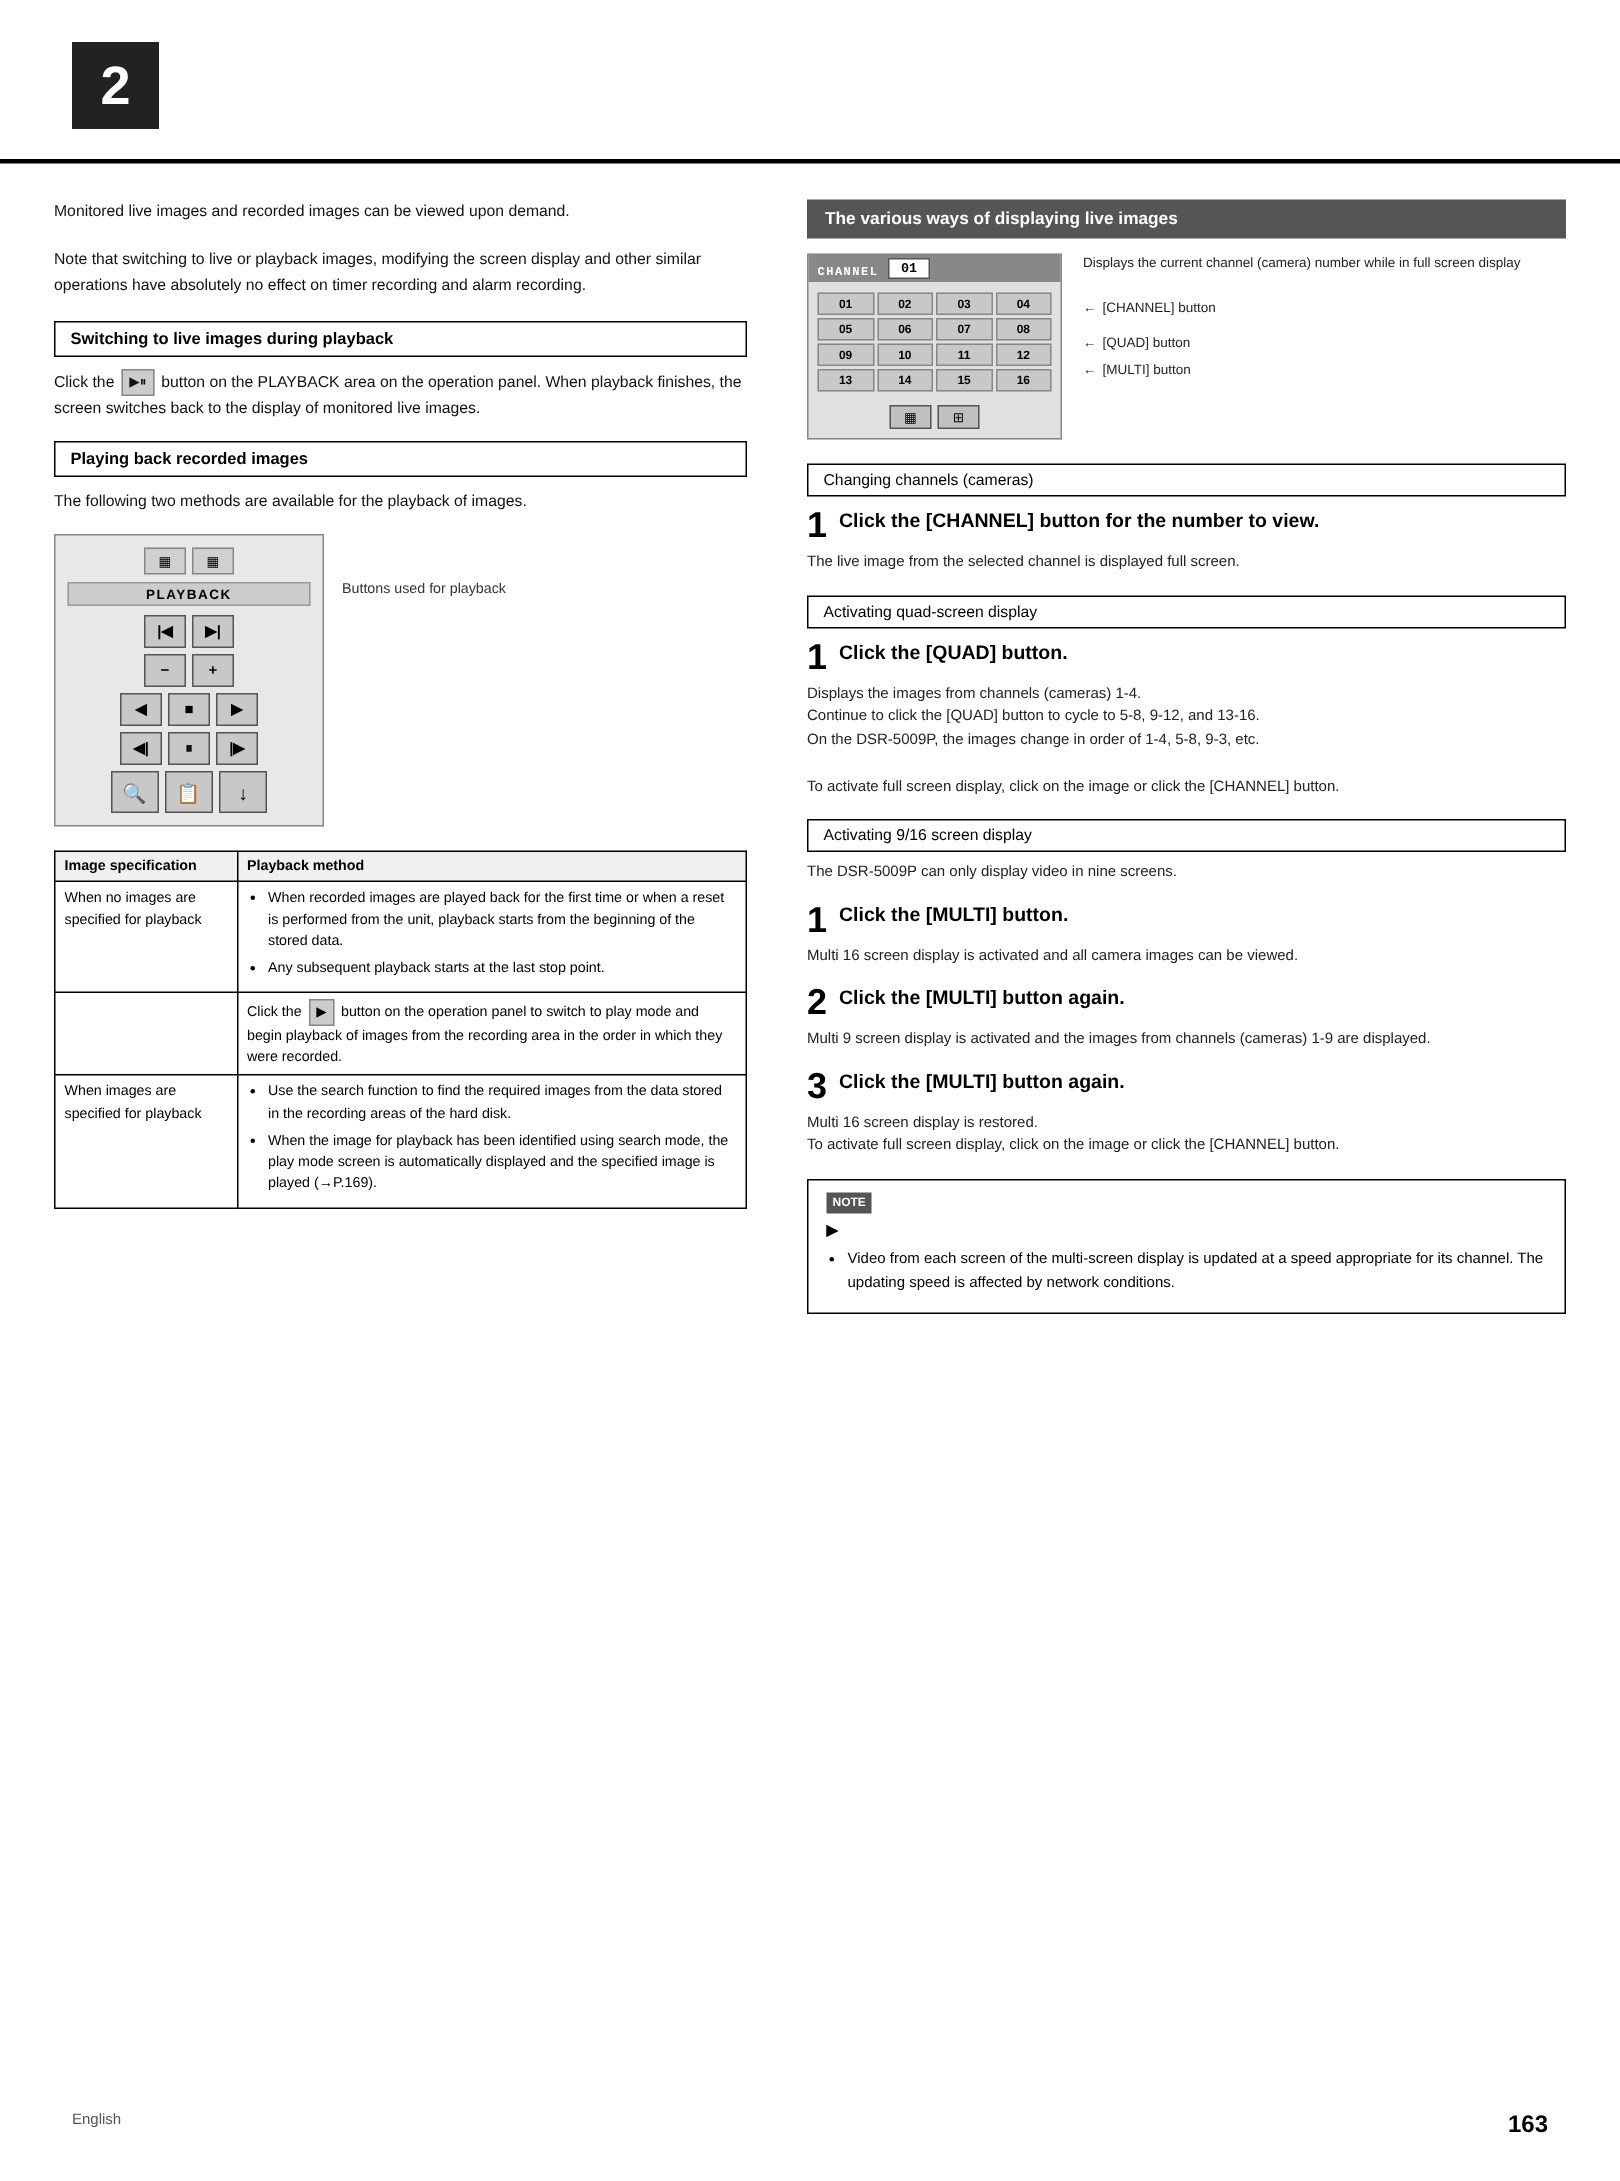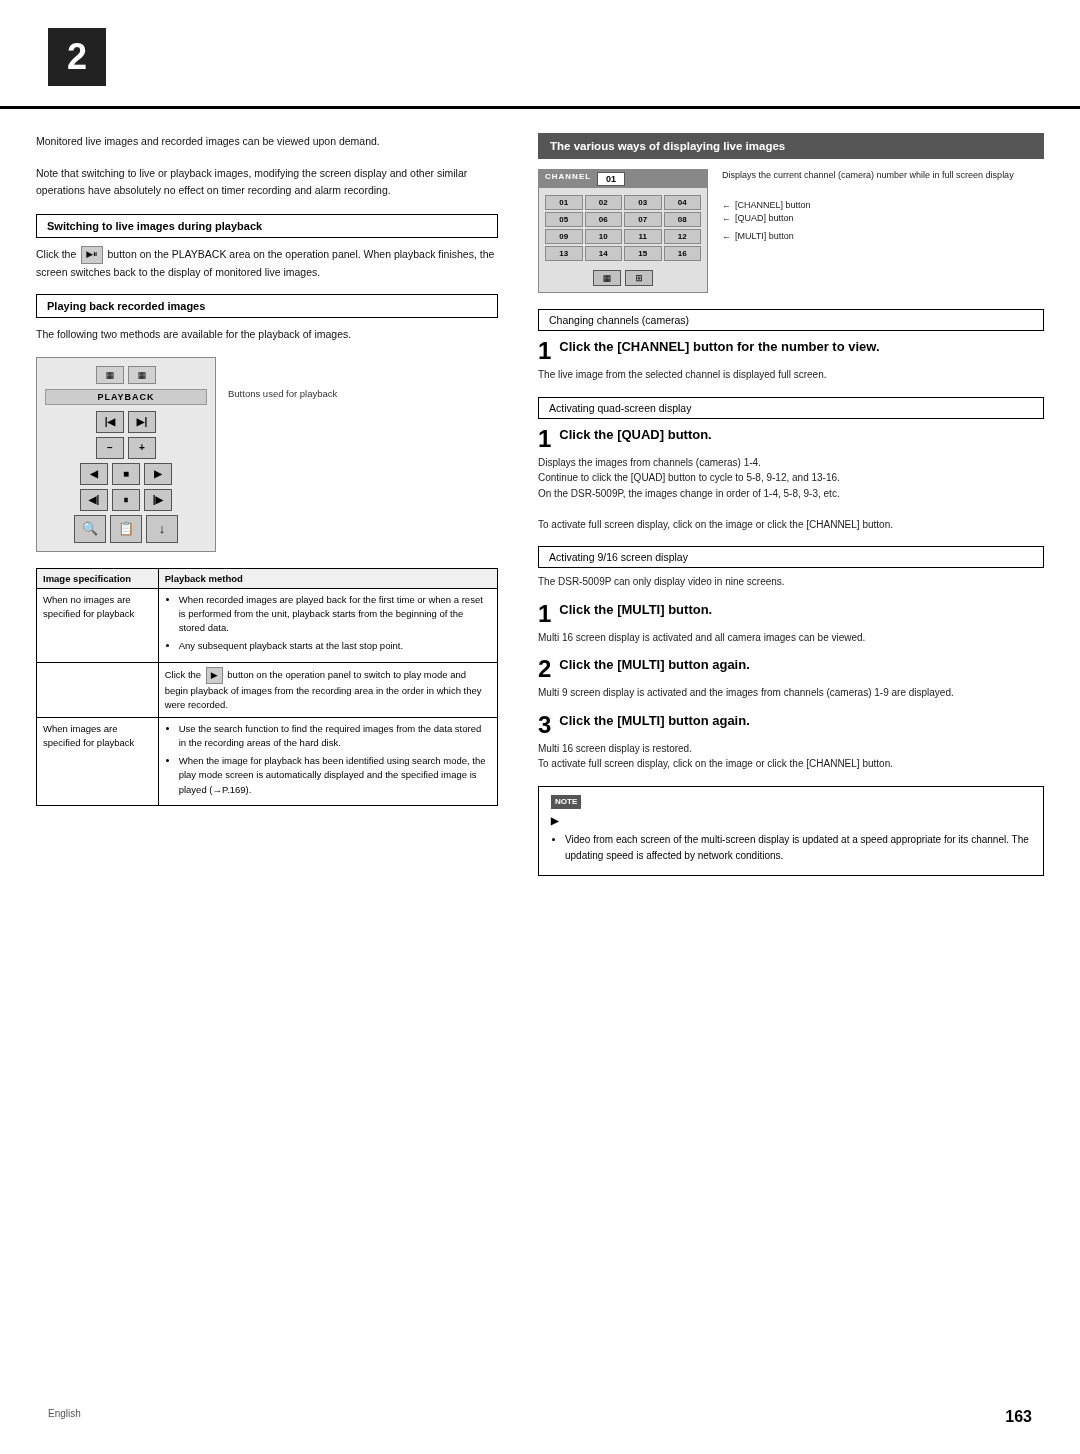--- a/index.html
+++ b/index.html
@@ -222,25 +222,26 @@
       margin-bottom: 16px;
     }
     .channel-panel {
       border: 1px solid #888;
       background: #e0e0e0;
       padding: 0;
       width: 170px;
     }
     .channel-header-row {
       display: flex;
-      align-items: flex-start;
+      align-items: flex-end;
       background: #888;
       padding: 2px 6px;
       gap: 6px;
       margin-bottom: 4px;
+      font-family: Liberation Mono, monospace;
     }
     .channel-label {
       font-size: 8px;
       font-weight: bold;
       color: #fff;
       letter-spacing: 1px;
     }
     .channel-value {
       background: #fff;
       font-size: 9px;
@@ -509,21 +510,21 @@
           </div>
 
           <div class="channel-btns-row">
             <div class="channel-ctrl-btn">▦</div>
             <div class="channel-ctrl-btn">⊞</div>
           </div>
         </div>
 
         <div class="channel-panel-notes">
           <div style="font-size:9px; line-height:1.5; color:#222; margin-bottom:16px;">Displays the current channel (camera) number while in full screen display</div>
-          <div style="font-size:9px; line-height:1.5; color:#222; margin-bottom:0;">
+          <div style="font-size:9px; line-height:1.5; color:#222; margin-bottom:10px;">
             <span style="margin-right:4px;">←</span><span>[CHANNEL] button</span>
           </div>
           <div style="font-size:9px; line-height:1.5; color:#222; margin-bottom:4px;">
             <span style="margin-right:4px;">←</span><span>[QUAD] button</span>
           </div>
           <div style="font-size:9px; line-height:1.5; color:#222;">
             <span style="margin-right:4px;">←</span><span>[MULTI] button</span>
           </div>
         </div>
       </div>

